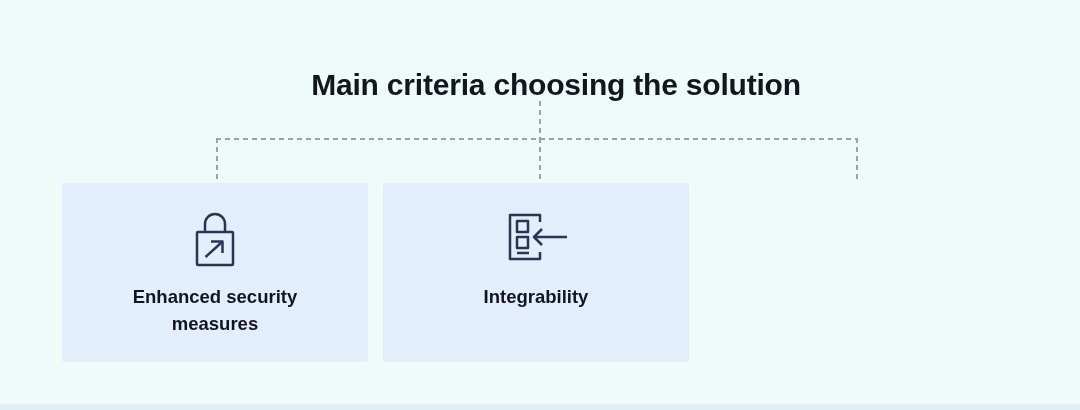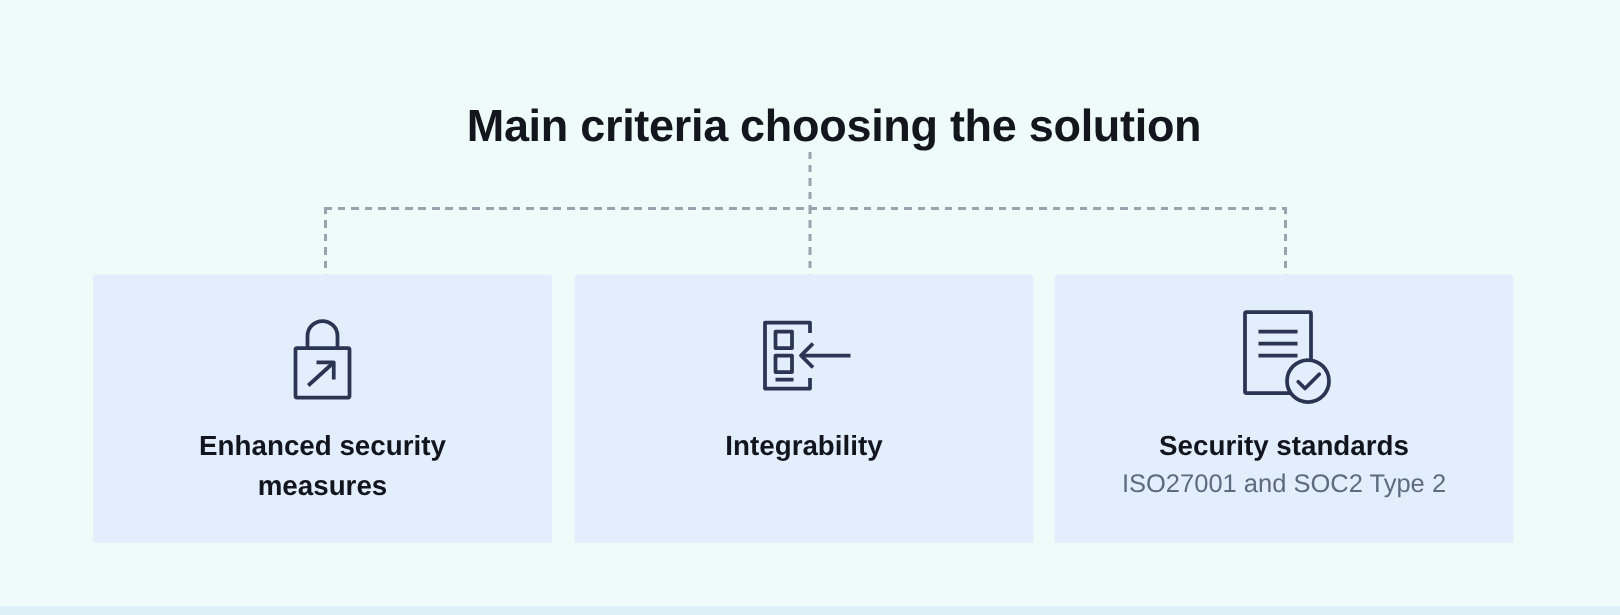--- a/index.html
+++ b/index.html
@@ -109,28 +109,16 @@
       <svg width="46" height="60" viewBox="0 0 46 60" fill="none" stroke="#2a3553" stroke-width="2.5" stroke-linejoin="round">
         <path d="M13 25 v-8 a10 10 0 0 1 20 0 v8"></path>
         <rect x="5" y="25" width="36" height="33" rx="1"></rect>
         <path d="M13.5 50 L29.5 35.5"></path>
         <path d="M19 34.5 H30.5 V46"></path>
       </svg>
     </div>
     <div class="card-label">Enhanced security measures</div>
   </div>
 
-  <div class="card card-3">
-    <div class="icon-box">
-      <svg width="64" height="66" viewBox="0 0 64 66" fill="none" stroke="#2a3553" stroke-width="2.5" stroke-linejoin="round">
-        <rect x="6" y="4" width="44" height="54" rx="1"></rect>
-        <path d="M15 17 H41 M15 25 H41 M15 33 H41"></path>
-        <circle cx="48" cy="50" r="14" fill="#e2eefb"></circle>
-        <path d="M41.5 50.5 l4.5 4.5 l9.5 -9.5" stroke-linecap="round"></path>
-      </svg>
-    </div>
-    <div class="card-label">Security standards</div>
-    <div class="card-sublabel">ISO27001 and SOC2 Type 2</div>
-  </div>
 
   <div class="bottom-band"></div>
 
 </div>
 
 </body></html>

